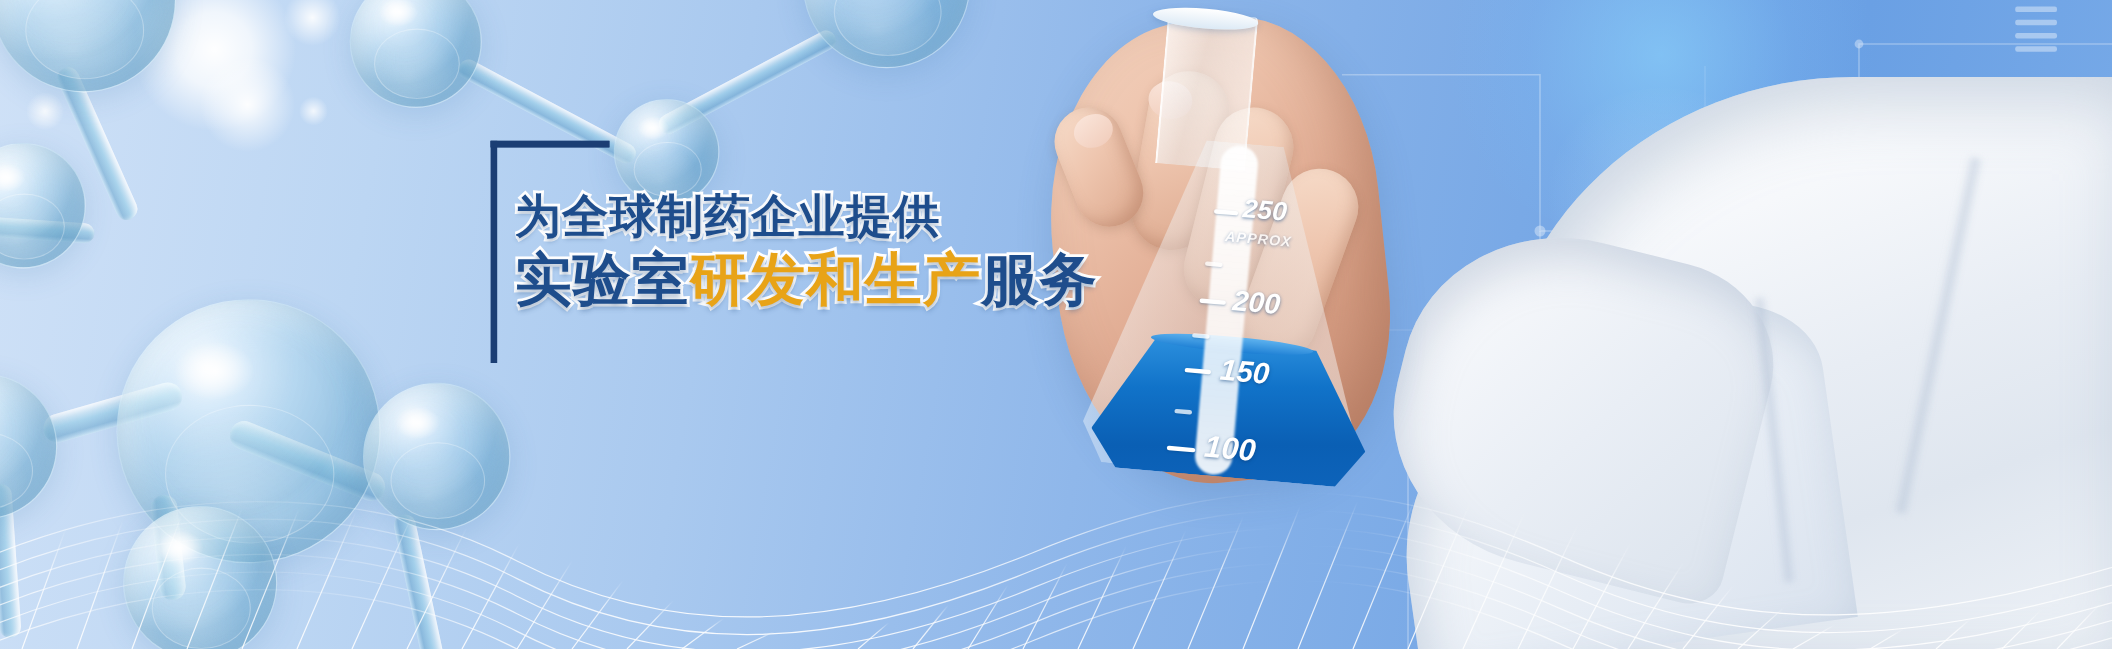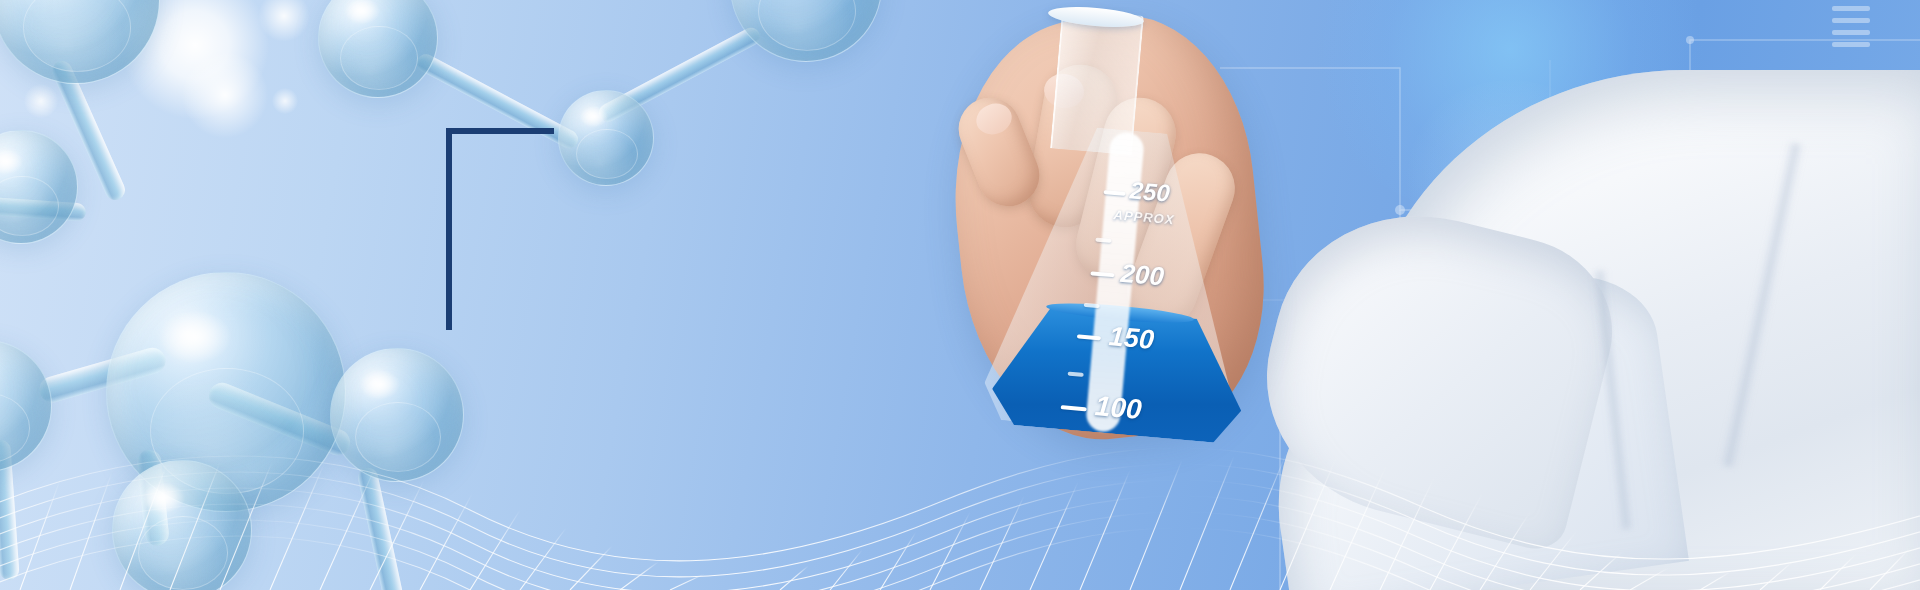--- a/index.html
+++ b/index.html
@@ -348,15 +348,21 @@
       <path d="M 1700 230 L 1730 212"></path>
         <path d="M 1760 230 L 1792 202"></path>
         <path d="M 1820 230 L 1856 194"></path>
       <path d="M 1870 230 L 1910 188"></path>
     </g>
   </svg>
 
   <div class="headline">
     <div class="bracket"></div>
     <div class="bracket-top"></div>
+    <div class="title-wrap">
+      <div class="line line1">为全球制药企业提供</div>
+      <div class="line line2">
+        <span class="nv">实验室</span><span class="og">研发和生产</span><span class="nv">服务</span>
+      </div>
+    </div>
   </div>
 
 </div>
 
 </body></html>

